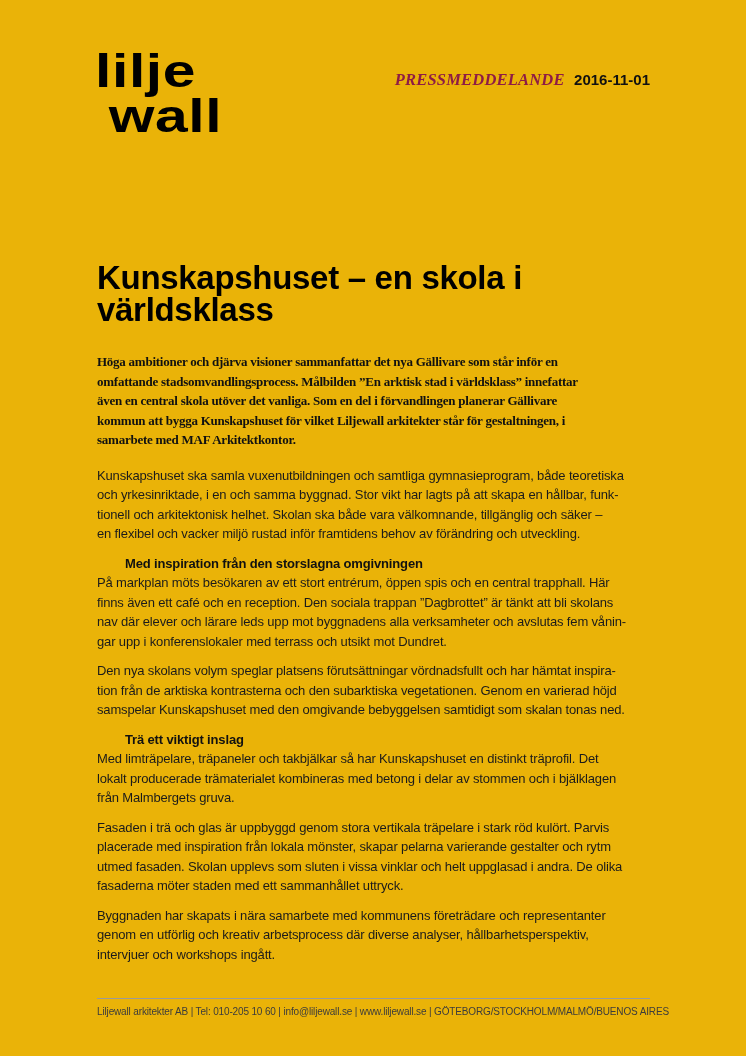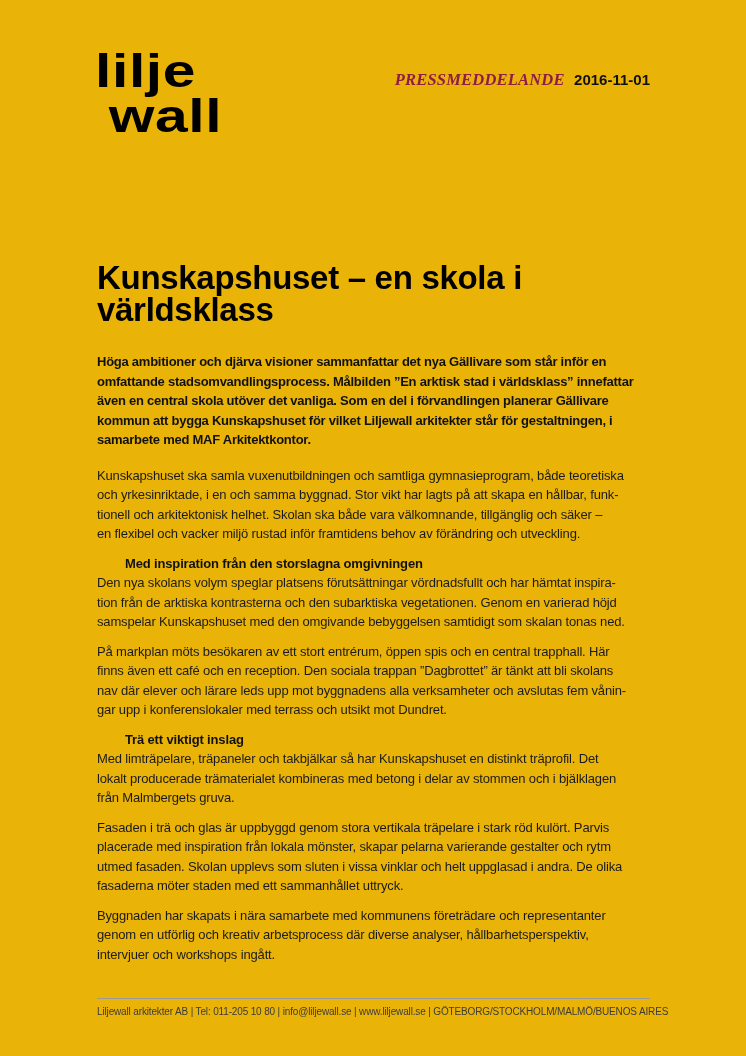--- a/index.html
+++ b/index.html
@@ -77,20 +77,21 @@
     line-height: 19.5px;
     letter-spacing: -0.15px;
     white-space: pre;
     color: #1b1b1b;
   }
   .article p.intro {
     font-weight: bold;
     letter-spacing: -0.25px;
     margin-bottom: 16px;
     color: #111111;
+    font-family: Liberation Serif, serif;
   }
   .article h2 {
     margin: 8px 0 0 0;
     font-size: 13px;
     line-height: 19.5px;
     font-weight: bold;
     letter-spacing: -0.15px;
     color: #111111;
     padding-left: 28px;
   }
@@ -138,42 +139,42 @@
 även en central skola utöver det vanliga. Som en del i förvandlingen planerar Gällivare
 kommun att bygga Kunskapshuset för vilket Liljewall arkitekter står för gestaltningen, i
 samarbete med MAF Arkitektkontor.</p>
 
     <p>Kunskapshuset ska samla vuxenutbildningen och samtliga gymnasieprogram, både teoretiska
 och yrkesinriktade, i en och samma byggnad. Stor vikt har lagts på att skapa en hållbar, funk-
 tionell och arkitektonisk helhet. Skolan ska både vara välkomnande, tillgänglig och säker –
 en flexibel och vacker miljö rustad inför framtidens behov av förändring och utveckling.</p>
 
     <h2>Med inspiration från den storslagna omgivningen</h2>
-    <p>Den nya skolans volym speglar platsens förutsättningar vördnadsfullt och har hämtat inspira-
-tion från de arktiska kontrasterna och den subarktiska vegetationen. Genom en varierad höjd
-samspelar Kunskapshuset med den omgivande bebyggelsen samtidigt som skalan tonas ned.</p>
-
     <p>På markplan möts besökaren av ett stort entrérum, öppen spis och en central trapphall. Här
 finns även ett café och en reception. Den sociala trappan ”Dagbrottet” är tänkt att bli skolans
 nav där elever och lärare leds upp mot byggnadens alla verksamheter och avslutas fem vånin-
 gar upp i konferenslokaler med terrass och utsikt mot Dundret.</p>
+
+    <p>Den nya skolans volym speglar platsens förutsättningar vördnadsfullt och har hämtat inspira-
+tion från de arktiska kontrasterna och den subarktiska vegetationen. Genom en varierad höjd
+samspelar Kunskapshuset med den omgivande bebyggelsen samtidigt som skalan tonas ned.</p>
 
     <h2>Trä ett viktigt inslag</h2>
     <p>Med limträpelare, träpaneler och takbjälkar så har Kunskapshuset en distinkt träprofil. Det
 lokalt producerade trämaterialet kombineras med betong i delar av stommen och i bjälklagen
 från Malmbergets gruva.</p>
 
     <p>Fasaden i trä och glas är uppbyggd genom stora vertikala träpelare i stark röd kulört. Parvis
 placerade med inspiration från lokala mönster, skapar pelarna varierande gestalter och rytm
 utmed fasaden. Skolan upplevs som sluten i vissa vinklar och helt uppglasad i andra. De olika
 fasaderna möter staden med ett sammanhållet uttryck.</p>
 
     <p>Byggnaden har skapats i nära samarbete med kommunens företrädare och representanter
 genom en utförlig och kreativ arbetsprocess där diverse analyser, hållbarhetsperspektiv,
 intervjuer och workshops ingått.</p>
   </main>
 
   <footer class="footer">
     <hr class="footer-rule">
-    <div class="footer-text">Liljewall arkitekter AB | Tel: 011-205 10 80 | info@liljewall.se | www.liljewall.se | GÖTEBORG/STOCKHOLM/MALMÖ/BUENOS AIRES</div>
+    <div class="footer-text">Liljewall arkitekter AB | Tel: 010-205 10 60 | info@liljewall.se | www.liljewall.se | GÖTEBORG/STOCKHOLM/MALMÖ/BUENOS AIRES</div>
   </footer>
 
 </div>
 
 </body></html>

